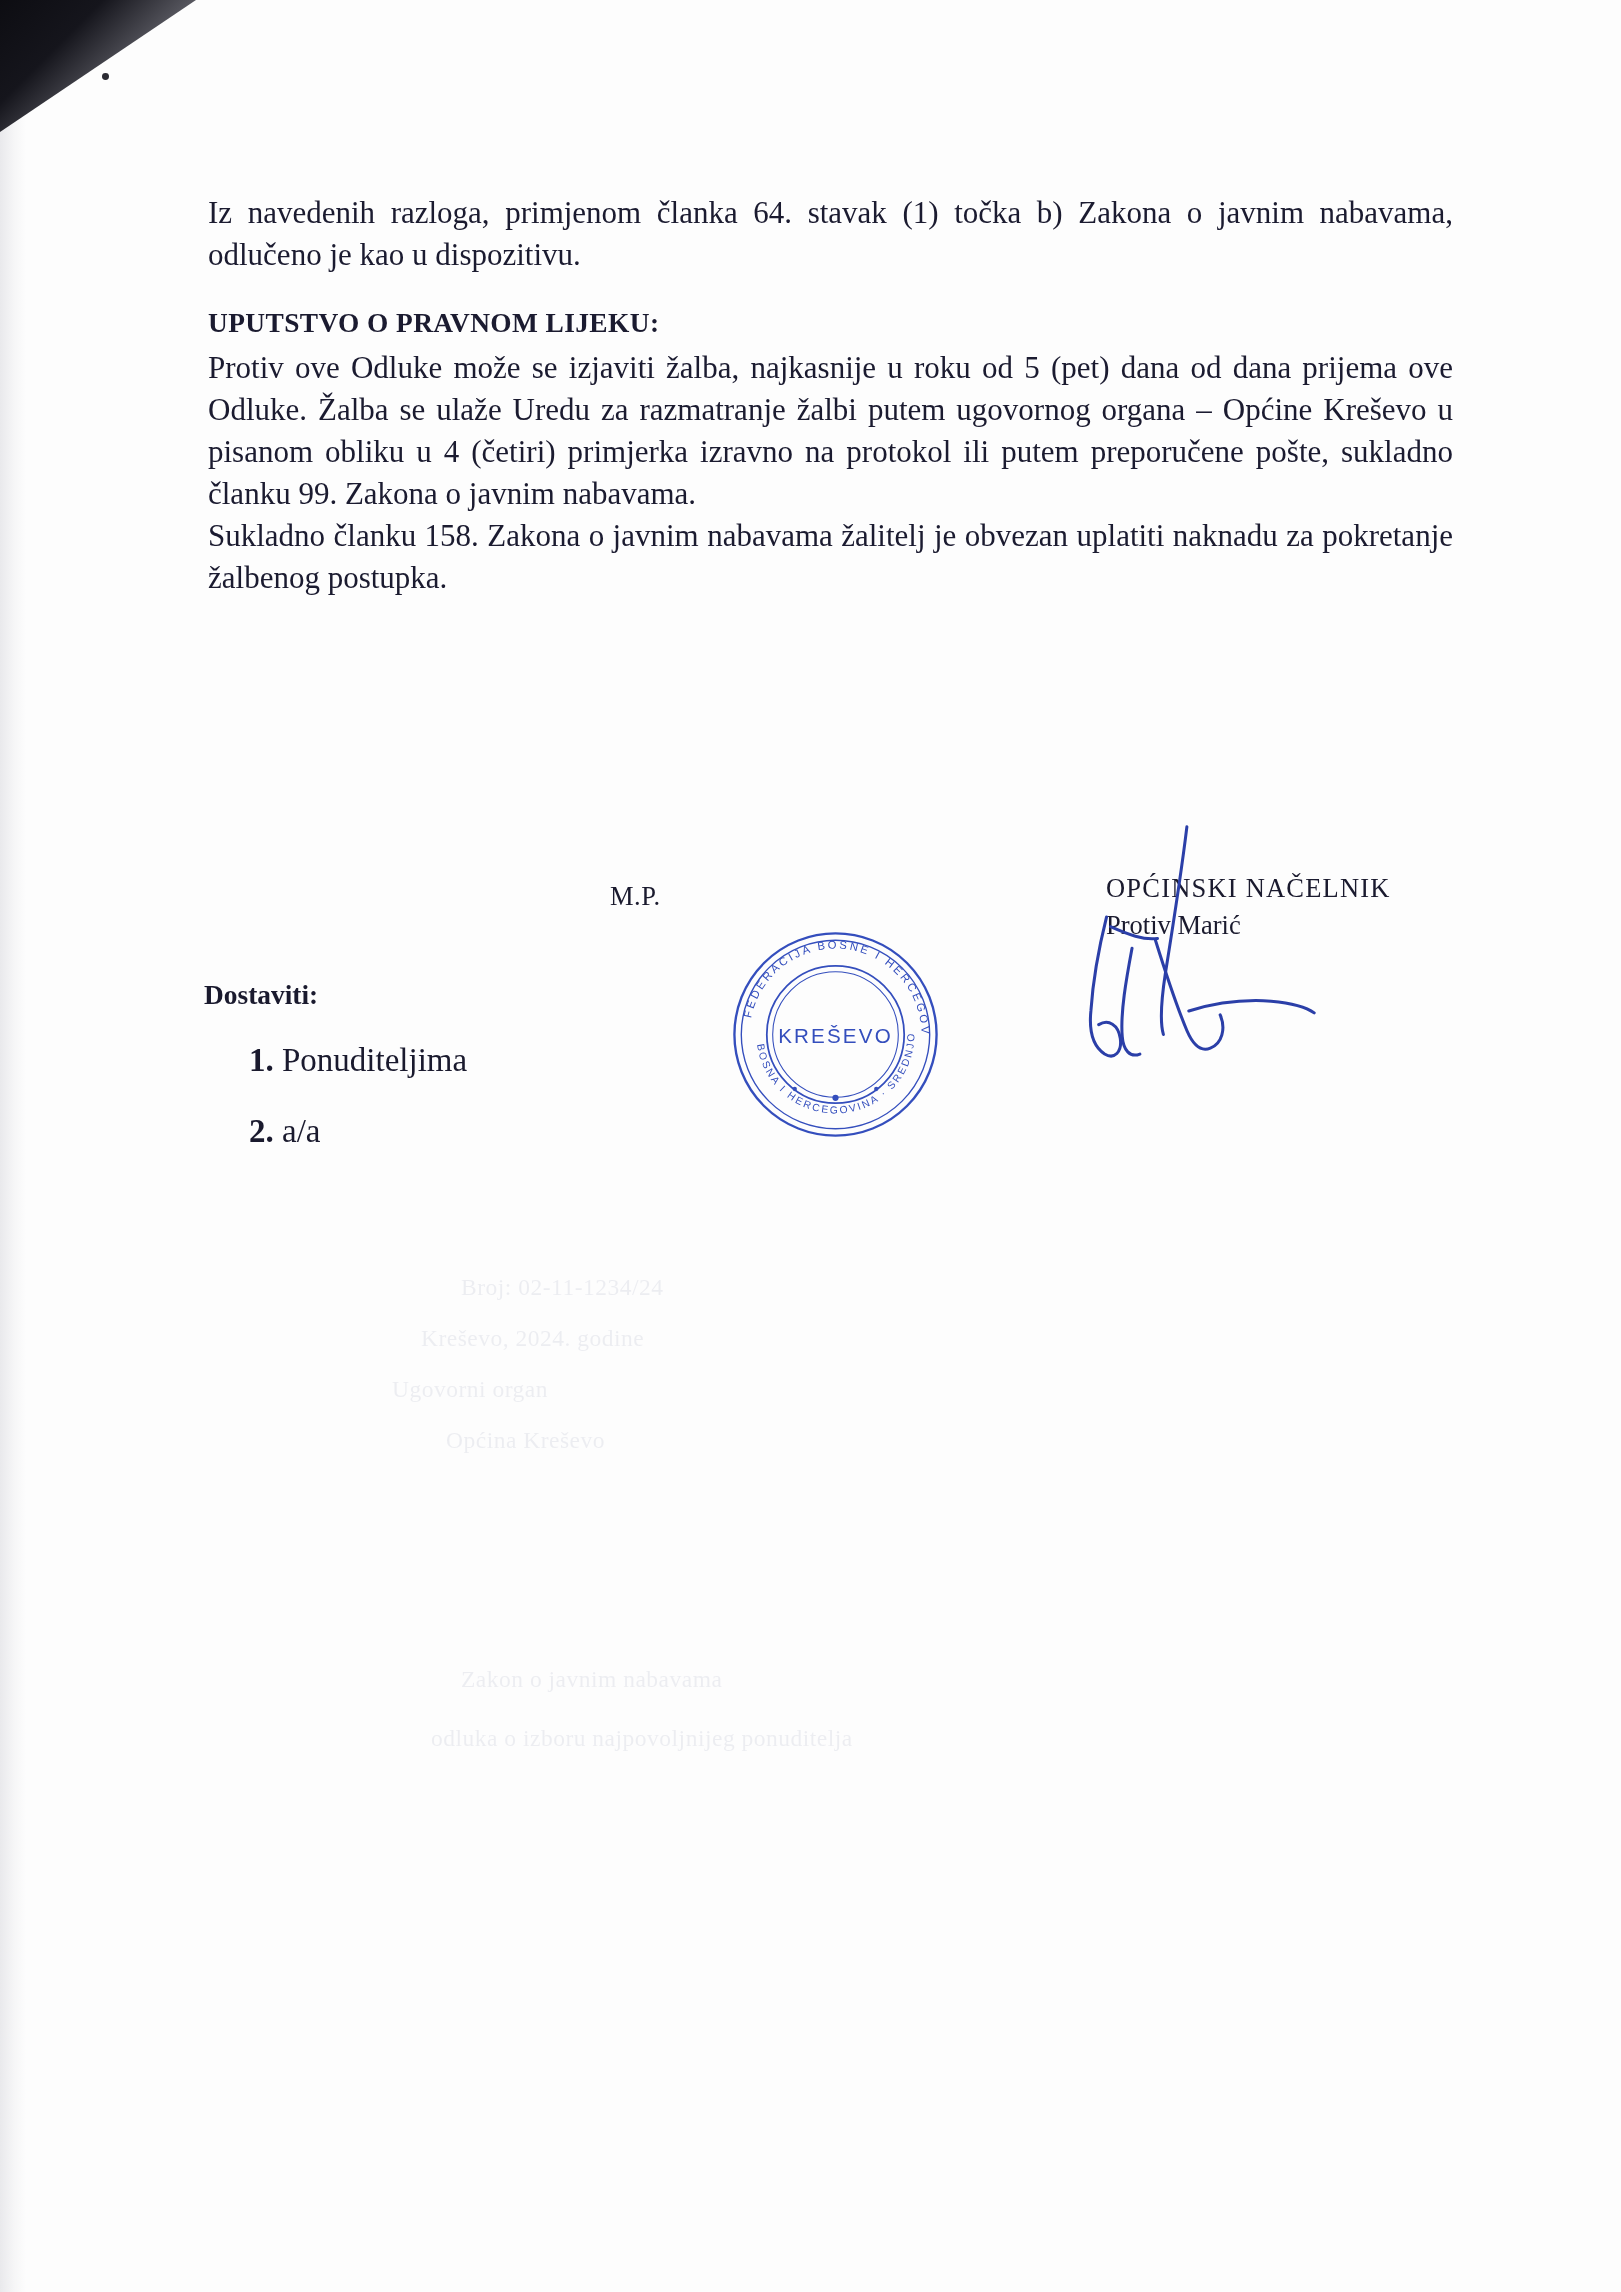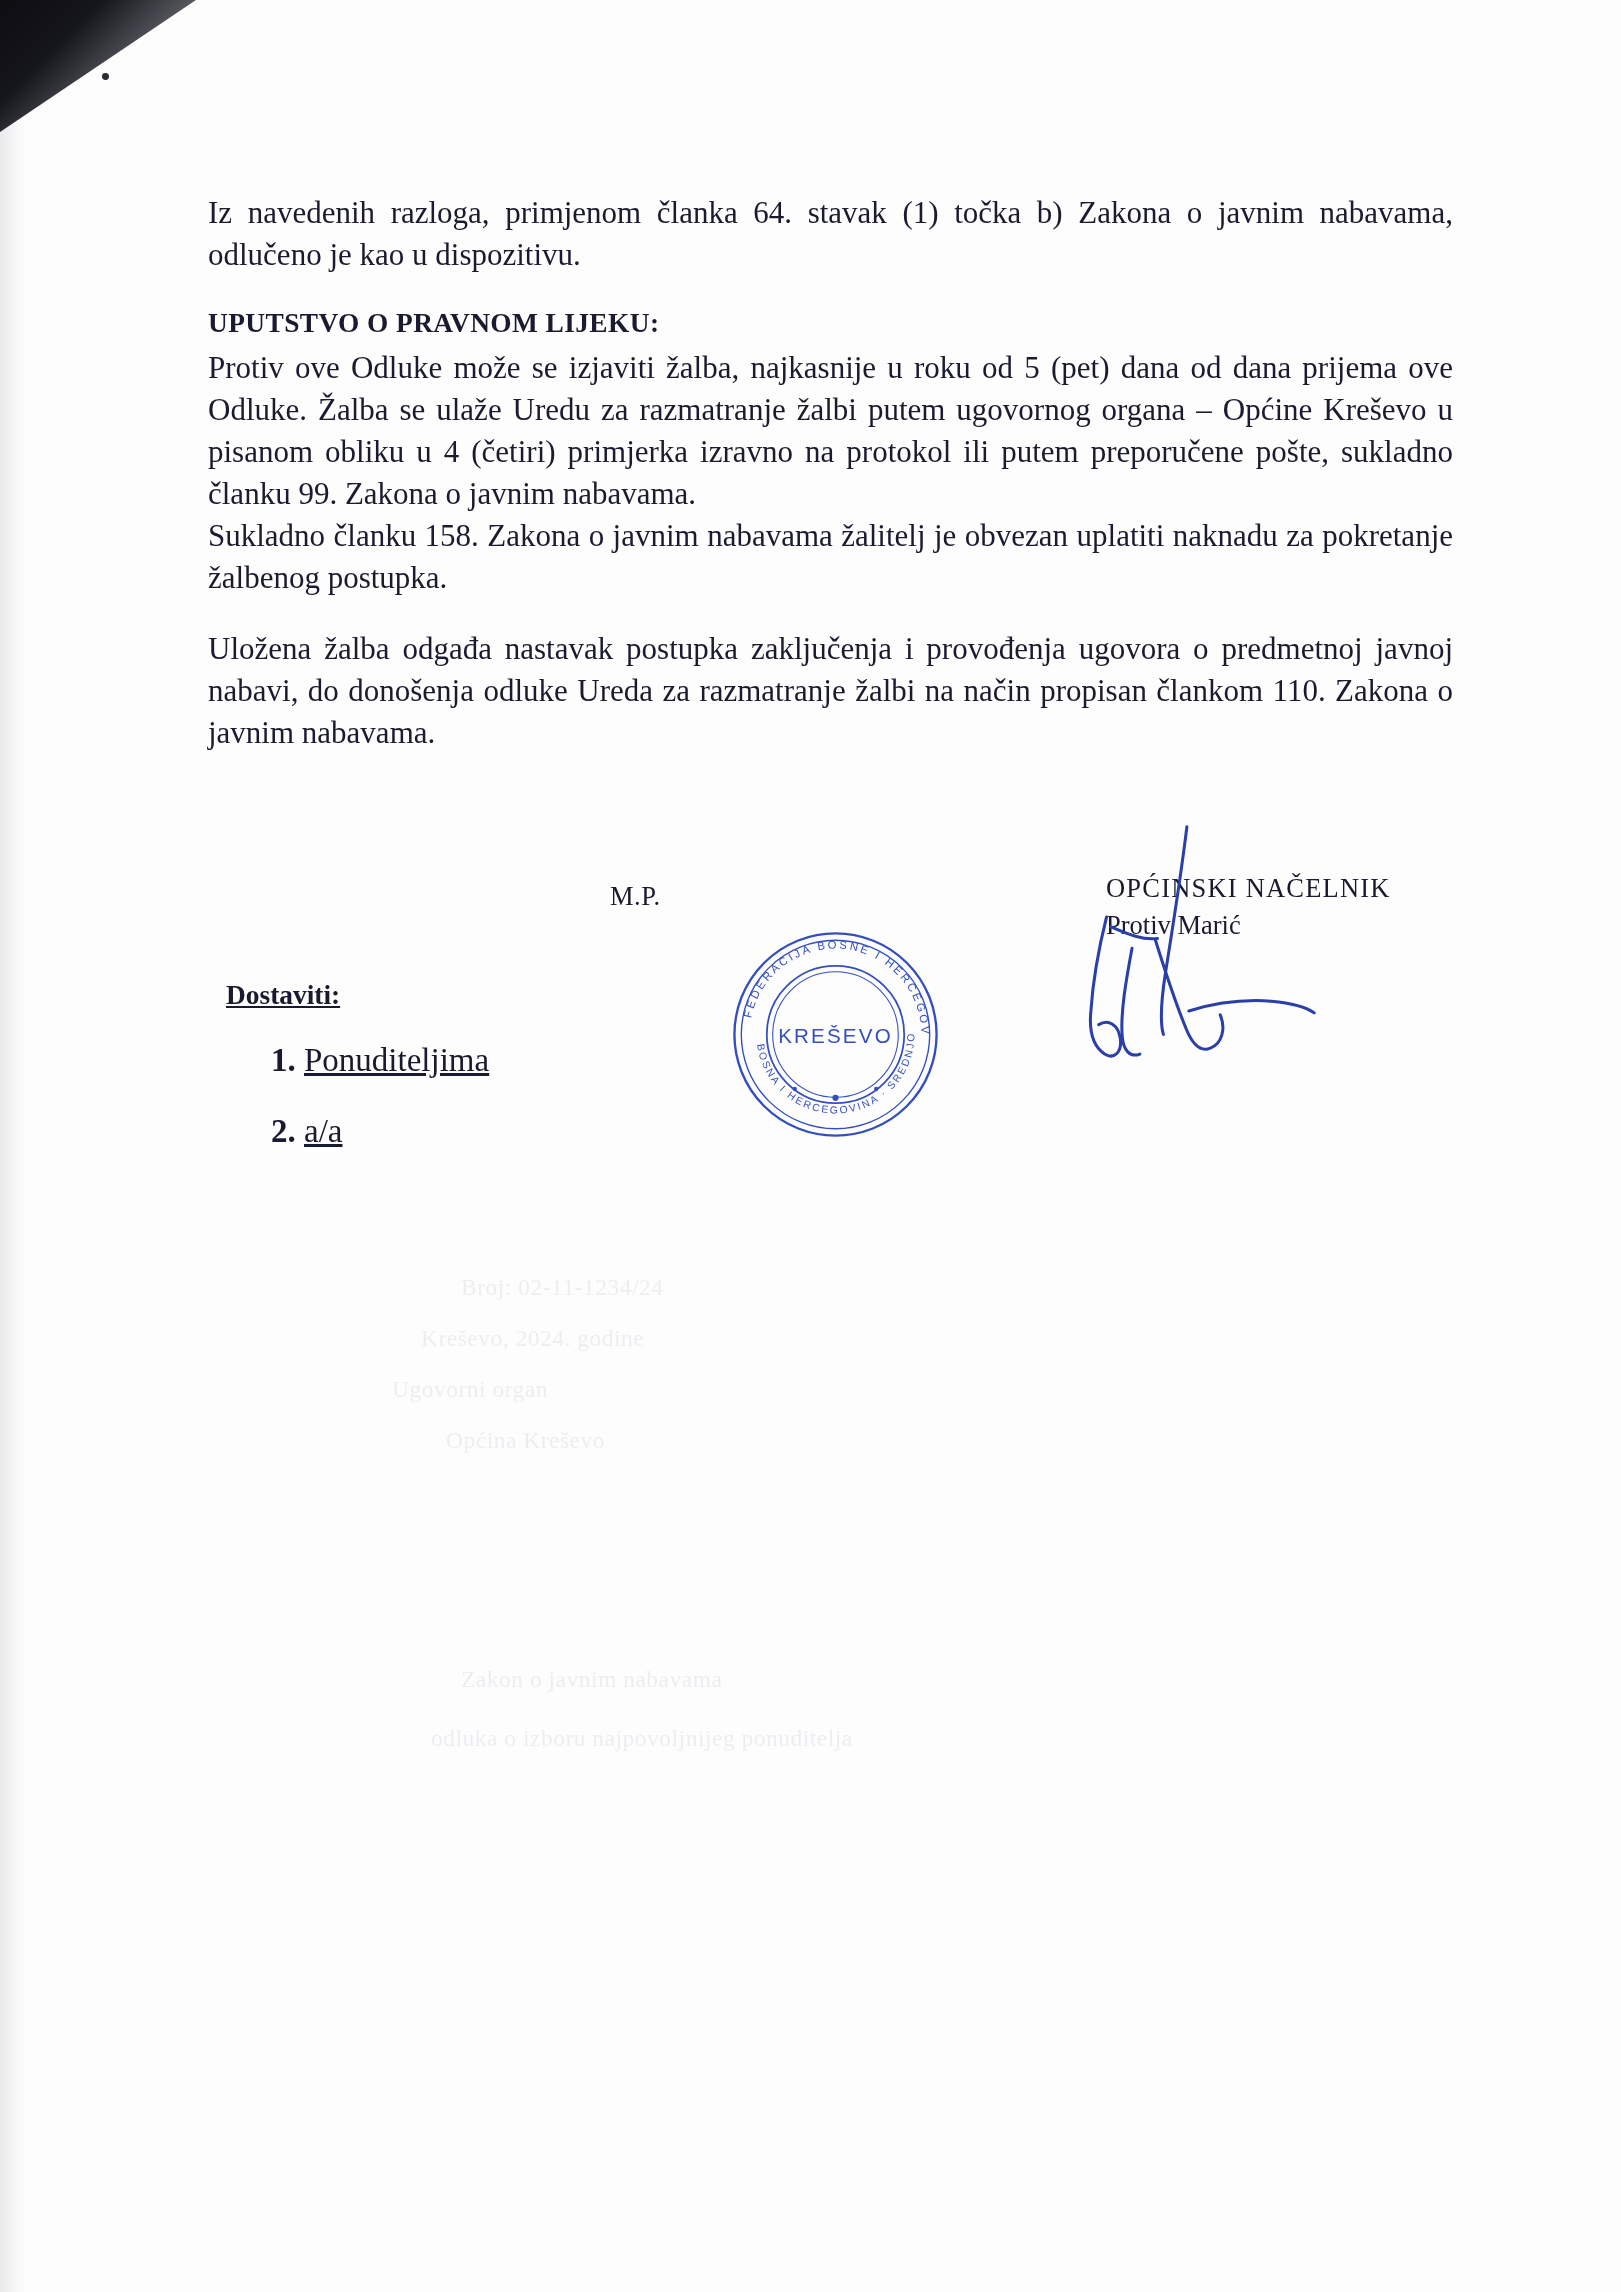--- a/index.html
+++ b/index.html
@@ -132,24 +132,23 @@
     left: 863px;
     top: -44px;
     width: 314px;
     height: 284px;
   }
   #signature svg { display: block; }
 
   
   #dostaviti {
     position: absolute;
-    left: 226px;
+    left: 204px;
     top: 980px;
     width: 490px;
-    text-decoration: underline;
   }
   #dostaviti .dost-title {
     font-weight: bold;
     font-size: 27.4px;
     margin-bottom: 9.8px;
   }
   #dostaviti ol {
     margin: 0;
     padding: 0 0 0 45px;
     list-style: none;
@@ -192,21 +191,20 @@
       <p>Iz navedenih razloga, primjenom članka 64. stavak (1) točka b) Zakona o javnim nabavama, odlučeno je kao u dispozitivu.</p>
     </div>
 
     <p class="heading">UPUTSTVO O PRAVNOM LIJEKU:</p>
 
     <p class="tight">Protiv ove Odluke može se izjaviti žalba, najkasnije u roku od 5 (pet) dana od dana prijema ove Odluke. Žalba se ulaže Uredu za razmatranje žalbi putem ugovornog organa – Općine Kreševo u pisanom obliku u 4 (četiri) primjerka izravno na protokol ili putem preporučene pošte, sukladno članku 99. Zakona o javnim nabavama.</p>
     <p class="tight">Sukladno članku 158. Zakona o javnim nabavama žalitelj je obvezan uplatiti naknadu za pokretanje žalbenog postupka.</p>
 
     <div class="gap-lg"></div>
 
-    <p>Uložena žalba odgađa nastavak postupka zaključenja  i provođenja ugovora o predmetnoj javnoj nabavi, do donošenja odluke Ureda za razmatranje žalbi na način propisan člankom 110. Zakona o javnim nabavama.</p>
   </div>
 
   <div id="sig-zone">
 
     <div id="mp">M.P.</div>
 
     <div id="stamp">
       <svg width="211" height="211" viewBox="0 0 215 215" aria-hidden="true">
         <g fill="none" stroke="#2340b8" stroke-width="2.4">
           <circle cx="107.5" cy="107.5" r="103"></circle>

